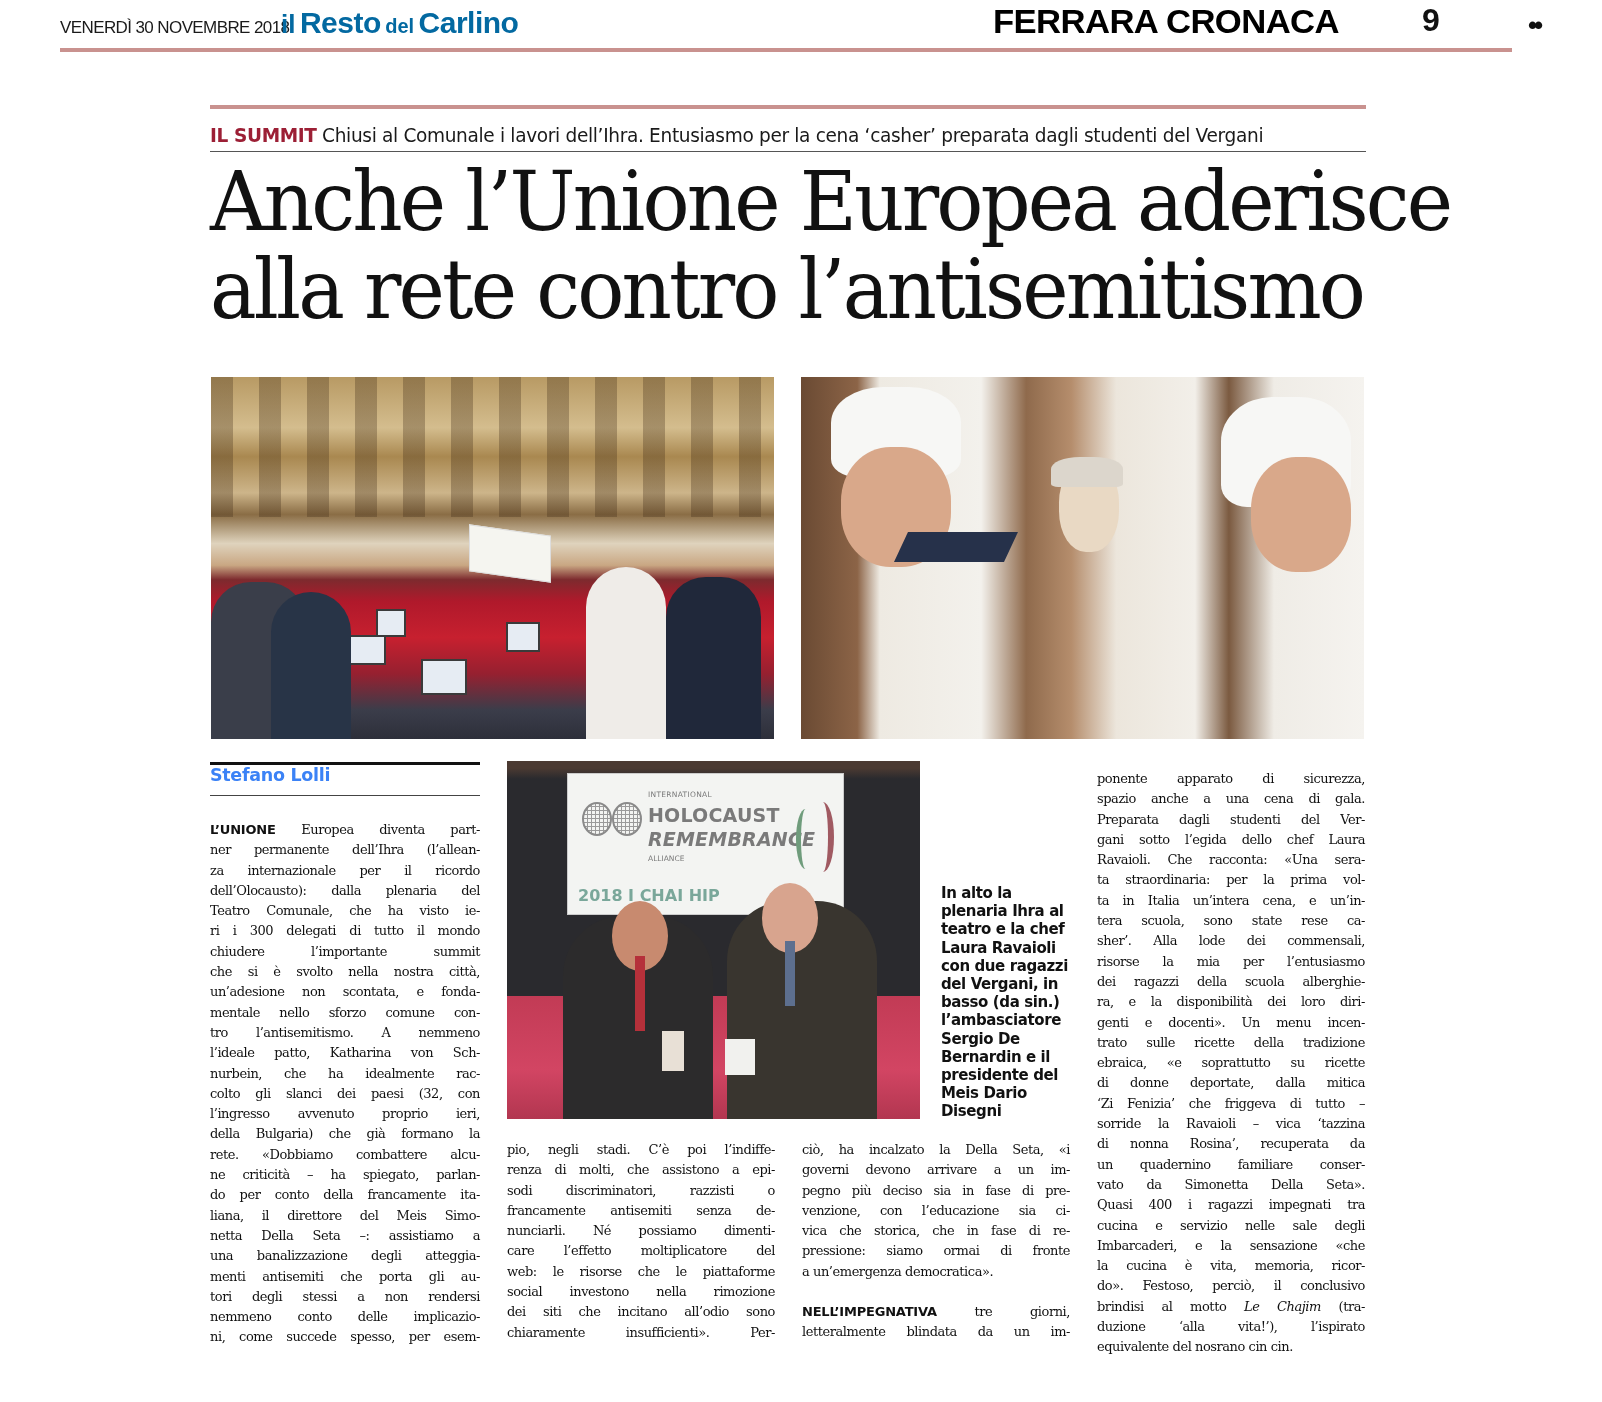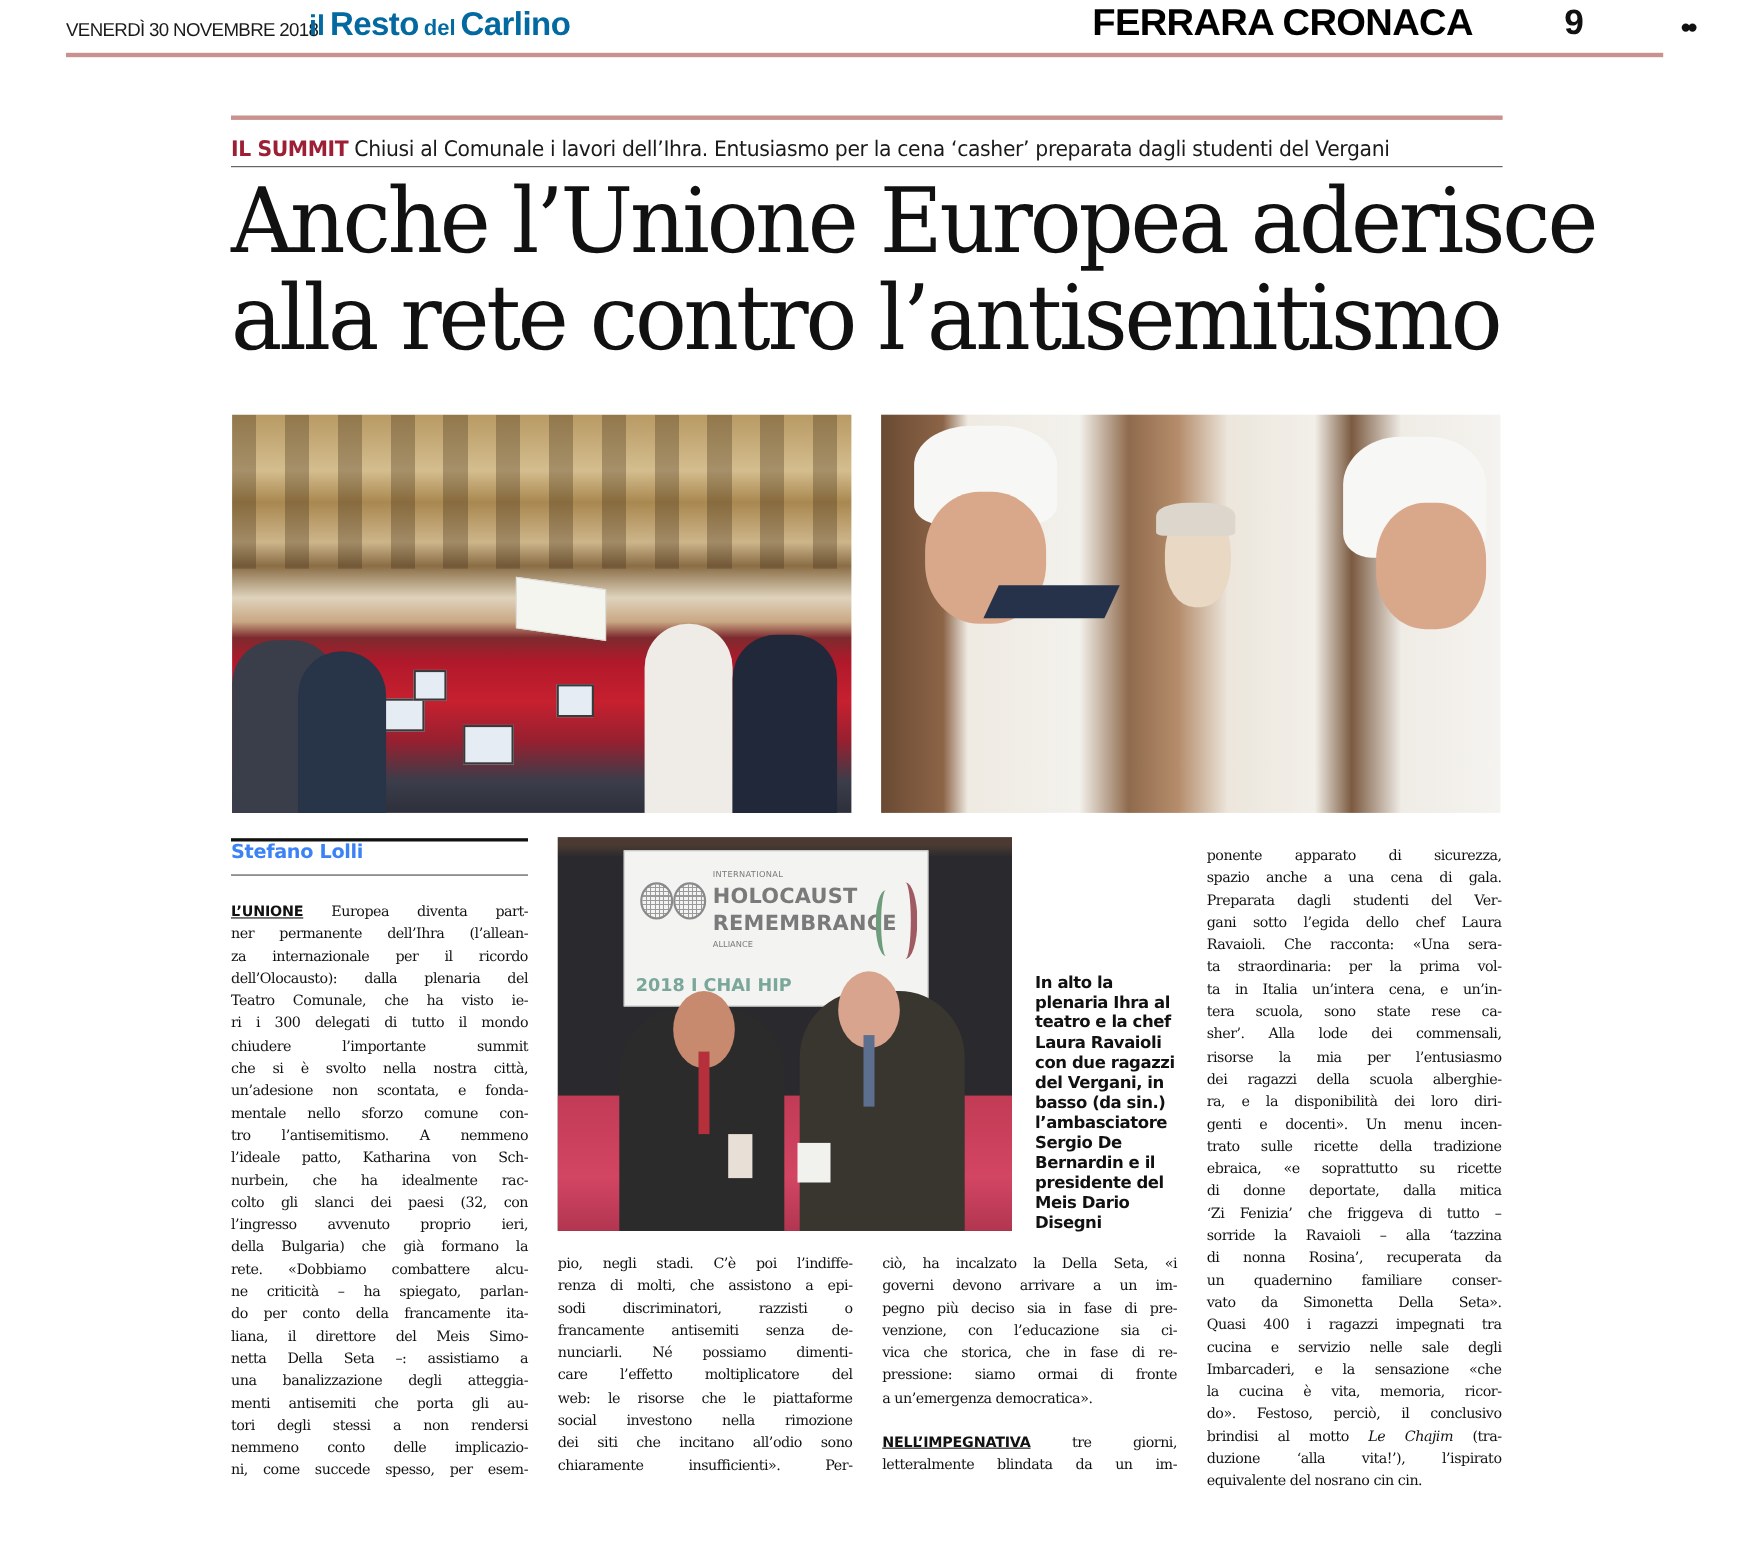--- a/index.html
+++ b/index.html
@@ -40,21 +40,21 @@
      background: linear-gradient(180deg, #4b3a32 0%, #4b3a32 2%, #2a2a2e 5%, #2a2a2e 100%); }
   .photo-inner-screen { position:absolute; left:60px; top:12px; width:275px; height:140px; background:#f3f4f2; border:1px solid #ccc; }
   .photo-inner-tables { position:absolute; left:0; top:235px; width:413px; height:123px; background:linear-gradient(180deg,#c23b55 0%,#d24563 60%,#b23650 100%); }
   .photo-inner-man1 { position:absolute; left:56px; top:155px; width:150px; height:203px; background:#2c2b2c; border-radius:60px 60px 0 0; }
   .photo-inner-man2 { position:absolute; left:220px; top:140px; width:150px; height:218px; background:#39352f; border-radius:60px 60px 0 0; }
   .photo-inner-face1 { position:absolute; left:105px; top:140px; width:56px; height:70px; background:#c88a6f; border-radius:50%; }
   .photo-inner-face2 { position:absolute; left:255px; top:122px; width:56px; height:70px; background:#d8a48e; border-radius:50%; }
   .screen-text { position:absolute; font-family:"DejaVu Sans", sans-serif; color:#7a7a7a; font-weight:bold; white-space:nowrap; }
   .screen-small { left:80px; top:16px; font-size:7.5px; font-weight:normal; letter-spacing:0.3px; }
   .screen-big1 { left:80px; top:30px; font-size:19px; letter-spacing:0.2px; }
-  .screen-big2 { left:80px; top:54px; font-size:19px; letter-spacing:0.2px; }
+  .screen-big2 { left:80px; top:54px; font-size:19px; letter-spacing:0.2px;font-style:italic; }
   .screen-small2 { left:80px; top:80px; font-size:7.5px; font-weight:normal; }
   .screen-bottom { left:10px; top:112px; font-size:16px; color:#7aa79a; }
   .globe { position:absolute; width:26px; height:30px; border-radius:50%; border:2px solid #8a8a8a;
            background: repeating-linear-gradient(90deg, transparent 0 3px, #9a9a9a 3px 4px), repeating-linear-gradient(0deg, transparent 0 3px, #9a9a9a 3px 4px); top:28px; }
 
   
   .th-boxes { position:absolute; left:0; top:0; width:563px; height:140px;
      background: repeating-linear-gradient(90deg, rgba(60,40,20,0.55) 0 22px, rgba(0,0,0,0) 22px 48px); opacity:0.55; }
   .th-screen { position:absolute; left:258px; top:153px; width:80px; height:45px; background:#f5f5f0; transform:skewY(8deg); border:1px solid #ddd; }
   .th-laptop { position:absolute; background:#e6ecf3; border:2px solid #3a3a3a; }
@@ -64,21 +64,21 @@
   .chef-face { position:absolute; background:#d9a88a; border-radius:45%; }
 
   
   .byline-rule-top { left:210px; top:762px; width:270px; height:3px; background:#111; }
   .byline { left:210px; top:765px; font-family:"DejaVu Sans", sans-serif; font-weight:bold; font-size:17.5px; color:#3b82f6; letter-spacing:-0.3px; }
   .byline-rule-bottom { left:210px; top:795px; width:270px; height:1px; background:#444; }
 
   .col { font-family:"DejaVu Serif", serif; font-size:13px; line-height:20.3px; color:#111; text-align:justify; letter-spacing:-0.45px;margin-top:12px; }
   .col .line { display:block; white-space:nowrap; text-align:justify; text-align-last:justify; }
   .col .line.last { text-align-last:left; }
-  .lead { font-family:"DejaVu Sans", sans-serif; font-weight:bold; letter-spacing:-0.2px;text-decoration:underline; }
+  .lead { font-family:"DejaVu Sans", sans-serif; font-weight:bold; letter-spacing:-0.2px; }
 
   .col1 { left:210px; top:808px; width:270px; }
   .col2 { left:507px; top:1128px; width:268px; }
   .col3 { left:802px; top:1128px; width:268px; }
   .col4 { left:1097px; top:757px; width:268px; }
 
   .caption { left:941px; top:884px; width:140px; font-family:"DejaVu Sans", sans-serif; font-weight:bold; font-size:15px; line-height:18.2px; color:#111; letter-spacing:-0.4px; }
   .caption div { white-space:nowrap; }
 
   .italic { font-style:italic; }
@@ -241,21 +241,21 @@
   <span class="line">tera scuola, sono state rese ca-</span>
   <span class="line">sher’. Alla lode dei commensali,</span>
   <span class="line">risorse la mia per l’entusiasmo</span>
   <span class="line">dei ragazzi della scuola alberghie-</span>
   <span class="line">ra, e la disponibilità dei loro diri-</span>
   <span class="line">genti e docenti». Un menu incen-</span>
   <span class="line">trato sulle ricette della tradizione</span>
   <span class="line">ebraica, «e soprattutto su ricette</span>
   <span class="line">di donne deportate, dalla mitica</span>
   <span class="line">‘Zi Fenizia’ che friggeva di tutto –</span>
-  <span class="line">sorride la Ravaioli – alla ‘tazzina</span>
+  <span class="line">sorride la Ravaioli – vica ‘tazzina</span>
   <span class="line">di nonna Rosina’, recuperata da</span>
   <span class="line">un quadernino familiare conser-</span>
   <span class="line">vato da Simonetta Della Seta».</span>
   <span class="line">Quasi 400 i ragazzi impegnati tra</span>
   <span class="line">cucina e servizio nelle sale degli</span>
   <span class="line">Imbarcaderi, e la sensazione «che</span>
   <span class="line">la cucina è vita, memoria, ricor-</span>
   <span class="line">do». Festoso, perciò, il conclusivo</span>
   <span class="line"><span>brindisi al motto </span><span class="italic">Le Chajim</span><span> (tra-</span></span>
   <span class="line">duzione ‘alla vita!’), l’ispirato</span>

